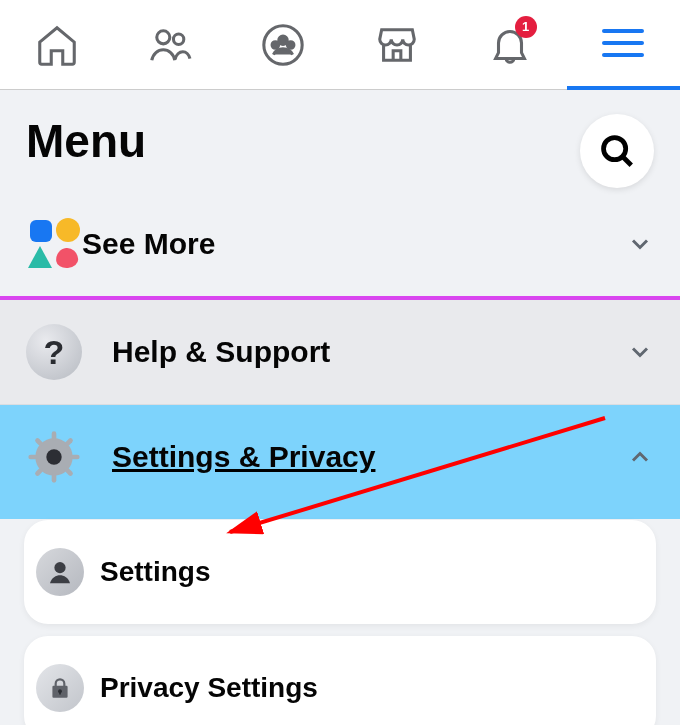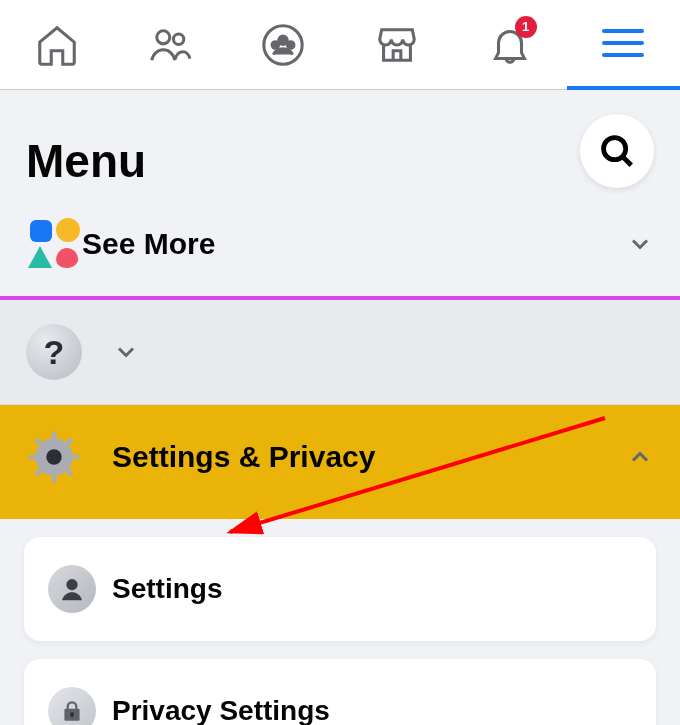--- a/index.html
+++ b/index.html
@@ -5,31 +5,31 @@
     * { margin:0; padding:0; box-sizing:border-box; -webkit-font-smoothing:antialiased; }
     body { width:680px; height:725px; background:#f0f2f5; font-family:-apple-system,Helvetica,Arial,sans-serif; overflow:hidden; position:relative; }
     .topbar { background:#fff; height:90px; display:flex; align-items:center; justify-content:space-around; border-bottom:1px solid #ccc; }
     .tab-btn { flex:1; height:90px; display:flex; align-items:center; justify-content:center; position:relative; cursor:pointer; }
     .tab-icon { width:46px; height:46px; color:#65676b; }
     .badge { position:absolute; background:#e41e3f; color:#fff; border-radius:50%; width:22px; height:22px; font-size:13px; font-weight:700; display:flex; align-items:center; justify-content:center; }
     .tab-active { border-bottom:4px solid #1877f2; }
     .tab-active .hamburger div { background:#1877f2; }
     .hamburger { width:42px; display:flex; flex-direction:column; gap:8px; }
     .hamburger div { height:4px; border-radius:2px; background:#65676b; }
-    .page-head { display:flex; align-items:flex-end; justify-content:space-between; padding:24px 26px 4px; }
+    .page-head { display:flex; align-items:flex-start; justify-content:space-between; padding:24px 26px 4px; }
     .page-title { font-size:46px; font-weight:800; color:#050505; }
     .search-btn { width:74px; height:74px; background:#fff; border-radius:50%; display:flex; align-items:center; justify-content:center; box-shadow:0 2px 6px rgba(0,0,0,.1); cursor:pointer; }
     .row { display:flex; align-items:center; padding:24px 26px; border-bottom:1px solid #dadde1; cursor:pointer; }
     .row.section { background:#e9eaed; }
     .row-icon { width:56px; height:56px; border-radius:50%; display:flex; align-items:center; justify-content:center; margin-right:30px; flex-shrink:0; }
     .row-label { font-size:30px; font-weight:600; color:#050505; flex:1; }
     .chev { color:#606770; }
     .tiles { width:56px; height:56px; position:relative; }
     .tiles span { position:absolute; display:block; }
-    .card { background:#fff; margin:18px 24px; border-radius:16px; padding:28px 24px; display:flex; align-items:center; box-shadow:0 2px 6px rgba(0,0,0,.06); cursor:pointer; }
+    .card { background:#fff; margin:1px 24px; border-radius:24px; padding:28px 12px; display:flex; align-items:center; box-shadow:0 2px 6px rgba(0,0,0,.06); cursor:pointer; }
     .card-icon { width:48px; height:48px; border-radius:50%; background:#e4e6ea; display:flex; align-items:center; justify-content:center; margin-right:16px; flex-shrink:0; }
     .card-label { font-size:28px; font-weight:600; color:#050505; }
     .arrow { position:absolute; pointer-events:none; }
   </style>
 </head>
 <body>
 
 <div class="topbar">
   <div class="tab-btn">
     <svg class="tab-icon" viewBox="0 0 24 24" fill="none" stroke="currentColor" stroke-width="1.6">
@@ -96,26 +96,27 @@
   <div class="row-label">See More</div>
   <svg class="chev" width="28" height="28" viewBox="0 0 24 24" fill="none" stroke="currentColor" stroke-width="2.5">
       <path d="M6 9l6 6 6-6"></path>
     </svg>
 </div>
 
 <div class="row section">
   <div class="row-icon" style="background:radial-gradient(circle at 35% 30%, #e9eaee, #b6bac1);">
     <span style="font-size:34px;font-weight:800;color:#2a2c31;">?</span>
   </div>
+  <div class="row-label">Help &amp; Support</div>
   <svg class="chev" width="28" height="28" viewBox="0 0 24 24" fill="none" stroke="currentColor" stroke-width="2.5">
       <path d="M6 9l6 6 6-6"></path>
     </svg>
 </div>
 
-<div class="row" style="background:#eab308;border-bottom:none;padding-bottom:34px;">
+<div class="row" style="background:#7dd3fc;border-bottom:none;padding-bottom:34px;text-decoration:underline;">
   <div class="row-icon" style="background:transparent;">
     <svg width="56" height="56" viewBox="0 0 24 24">
         <g fill="#a9adb3">
           <circle cx="12" cy="12" r="8"></circle>
           <rect x="11" y="1" width="2" height="4" rx="1"></rect>
           <rect x="11" y="19" width="2" height="4" rx="1"></rect>
           <rect x="1" y="11" width="4" height="2" rx="1"></rect>
           <rect x="19" y="11" width="4" height="2" rx="1"></rect>
           <rect x="11" y="1" width="2" height="4" rx="1" transform="rotate(45 12 12)"></rect>
           <rect x="11" y="19" width="2" height="4" rx="1" transform="rotate(45 12 12)"></rect>

